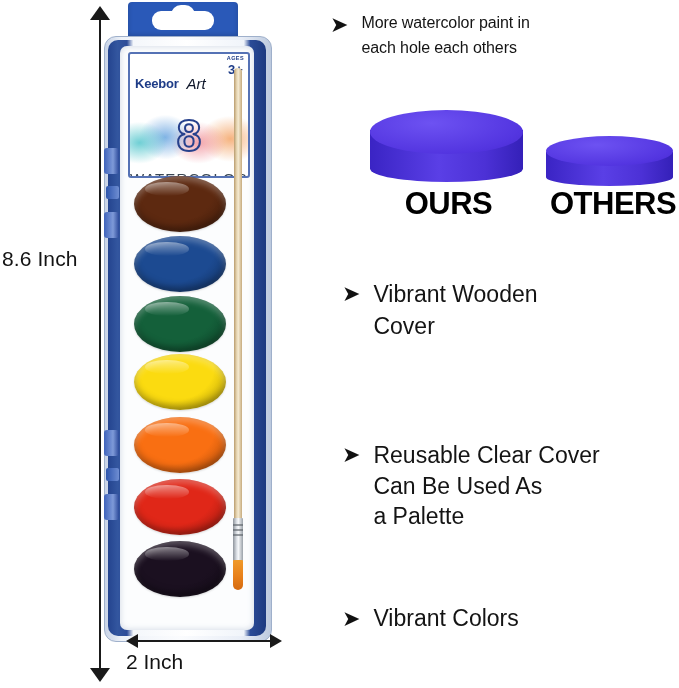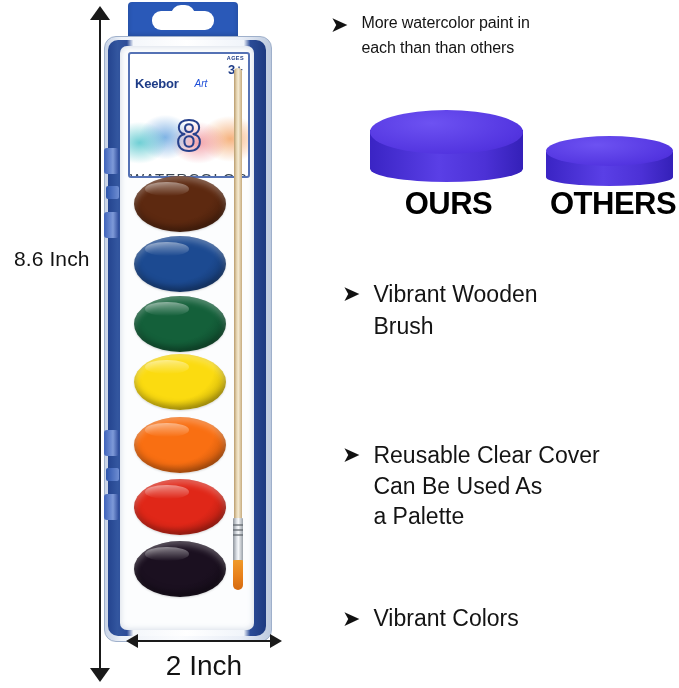--- a/index.html
+++ b/index.html
@@ -9,28 +9,28 @@
     -webkit-font-smoothing:antialiased;
   }
 
   
   #height-dim{position:absolute;left:88px;top:6px;width:24px;height:676px;}
   #height-dim .line{position:absolute;left:11px;top:10px;width:2px;height:656px;background:#1a1a1a;}
   #height-dim .ar{position:absolute;left:2px;width:0;height:0;border-left:10px solid transparent;border-right:10px solid transparent;}
   #height-dim .ar.up{top:0;border-bottom:14px solid #1a1a1a;}
   #height-dim .ar.dn{bottom:0;border-top:14px solid #1a1a1a;}
 
-  #height-label{position:absolute;left:14px;top:247px;font-size:21px;color:#131313;letter-spacing:.1px;}
+  #height-label{position:absolute;left:2px;top:247px;font-size:21px;color:#131313;letter-spacing:.1px;}
 
   #width-dim{position:absolute;left:126px;top:632px;width:156px;height:18px;}
   #width-dim .line{position:absolute;left:10px;top:8px;width:136px;height:2px;background:#1a1a1a;}
   #width-dim .ar{position:absolute;top:2px;width:0;height:0;border-top:7px solid transparent;border-bottom:7px solid transparent;}
   #width-dim .ar.lt{left:0;border-right:12px solid #1a1a1a;}
   #width-dim .ar.rt{right:0;border-left:12px solid #1a1a1a;}
-  #width-label{position:absolute;left:126px;top:650px;width:156px;text-align:center;font-size:28px;color:#131313;}
+  #width-label{position:absolute;left:126px;top:650px;width:156px;font-size:21px;color:#131313;}
 
   
   #hang-tab{position:absolute;left:128px;top:2px;width:110px;height:36px;background:#2a59b8;border-radius:4px 4px 2px 2px;
             box-shadow:inset 0 -3px 5px rgba(0,0,0,.18);}
   #hang-hole{position:absolute;left:24px;top:9px;width:62px;height:19px;background:#fff;border-radius:9px;}
   #hang-hole:after{content:"";position:absolute;left:19px;top:-6px;width:24px;height:13px;background:#fff;border-radius:10px 10px 0 0;}
 
   
   #case-outer{position:absolute;left:104px;top:36px;width:166px;height:604px;
     background:linear-gradient(90deg,#c8d3e6 0%,#eef2f8 10%,#fbfcfe 45%,#e9eef7 82%,#bcc9de 100%);
@@ -43,21 +43,21 @@
 
   
   .clip{position:absolute;left:104px;width:15px;height:26px;background:linear-gradient(90deg,#3f63bb,#7e9ad8 60%,#2d4b9b);border-radius:3px;}
   .clip.sm{height:13px;width:13px;left:106px;background:linear-gradient(90deg,#2d55ad,#6f8ed2);border-radius:2px;}
 
   
   #label{position:absolute;left:128px;top:52px;width:118px;height:122px;background:#fff;
          border:2px solid #5572b5;border-radius:3px;overflow:hidden;}
   #label-top{position:relative;height:26px;display:flex;align-items:center;padding:16px 5px;}
   #brand{font-size:13px;font-weight:bold;color:#1e3c87;letter-spacing:-.2px;}
-  #brand-art{font-size:10px;font-style:italic;color:#1d4ed8;margin-left:16px;}
+  #brand-art{font-size:15px;font-style:italic;color:#0f172a;margin-left:8px;}
   #ages{position:absolute;right:4px;top:2px;text-align:center;line-height:1;}
   #ages .a{font-size:5.5px;font-weight:bold;color:#1e3c87;letter-spacing:.4px;display:block;}
   #ages .n{font-size:13px;font-weight:bold;color:#1e3c87;display:block;margin-top:1px;}
   #wash{position:relative;height:56px;
     background:
       radial-gradient(ellipse 40px 30px at 8% 55%,rgba(86,199,205,.85),transparent 70%),
       radial-gradient(ellipse 38px 32px at 30% 45%,rgba(98,160,222,.8),transparent 70%),
       radial-gradient(ellipse 40px 30px at 58% 55%,rgba(240,140,150,.8),transparent 70%),
       radial-gradient(ellipse 42px 32px at 85% 48%,rgba(243,160,95,.8),transparent 72%),
       linear-gradient(180deg,#fff 0%,rgba(255,255,255,0) 22%,rgba(255,255,255,0) 74%,#fff 100%);}
@@ -179,42 +179,42 @@
   <div class="ar rt"></div>
 </div>
 <div id="width-label">2 Inch</div>
 
 <div id="right">
 
   <div class="feature" id="f1">
     <span class="bullet">➤</span>
     <span class="ftext">
       <span>More watercolor paint in</span><br>
-      <span>each than than others</span>
+      <span>each hole each others</span>
     </span>
   </div>
 
   <div id="compare">
     <div class="puck" id="puck-ours">
       <div class="side"></div>
       <div class="top"></div>
       <div class="lbl">OURS</div>
     </div>
     <div class="puck" id="puck-others">
       <div class="side"></div>
       <div class="top"></div>
       <div class="lbl">OTHERS</div>
     </div>
   </div>
 
   <div class="feature" id="f2">
     <span class="bullet">➤</span>
     <span class="ftext">
       <span>Vibrant Wooden</span><br>
-      <span>Brush</span>
+      <span>Cover</span>
     </span>
   </div>
 
   <div class="feature" id="f3">
     <span class="bullet">➤</span>
     <span class="ftext">
       <span>Reusable Clear Cover</span><br>
       <span>Can Be Used As</span><br>
       <span>a Palette</span>
     </span>

